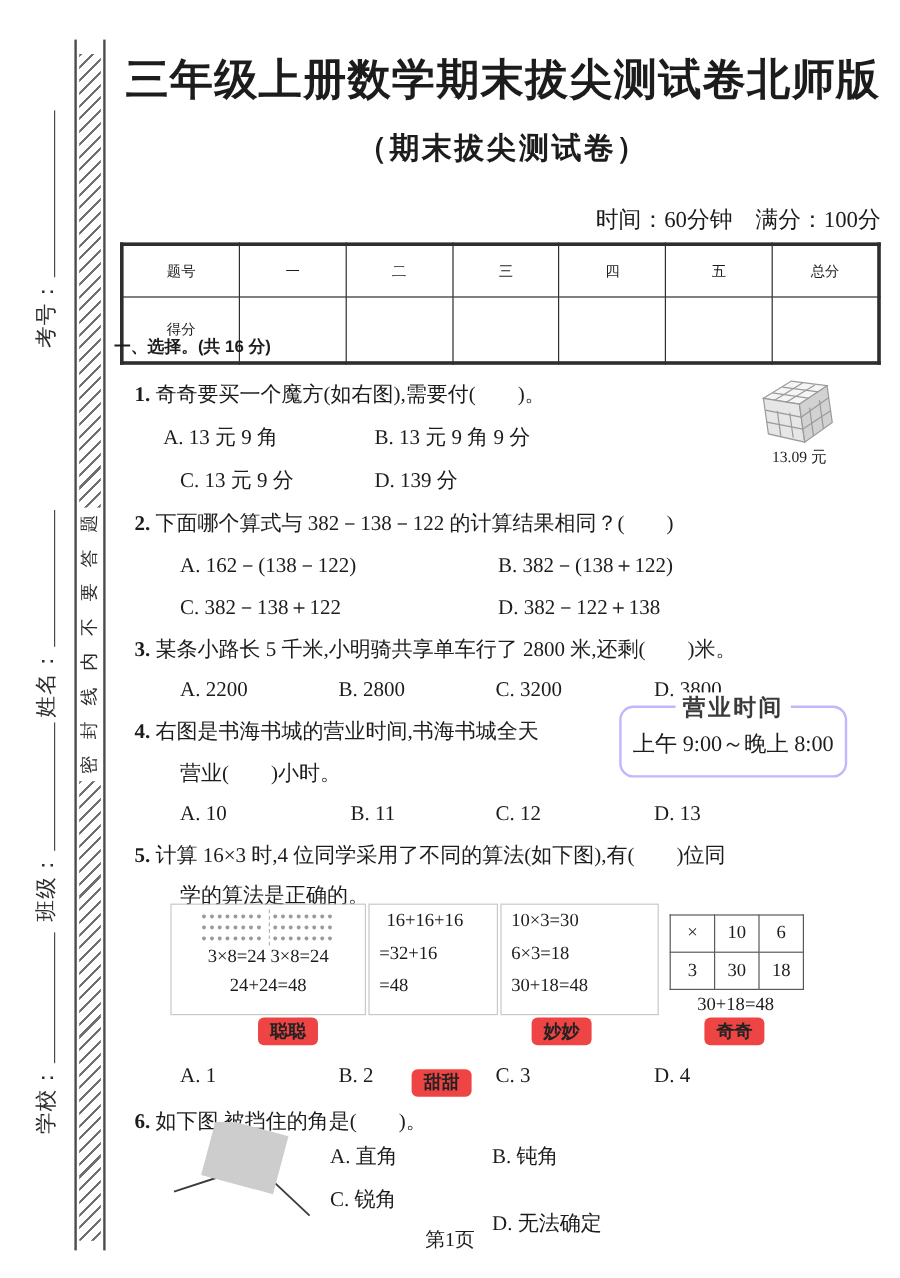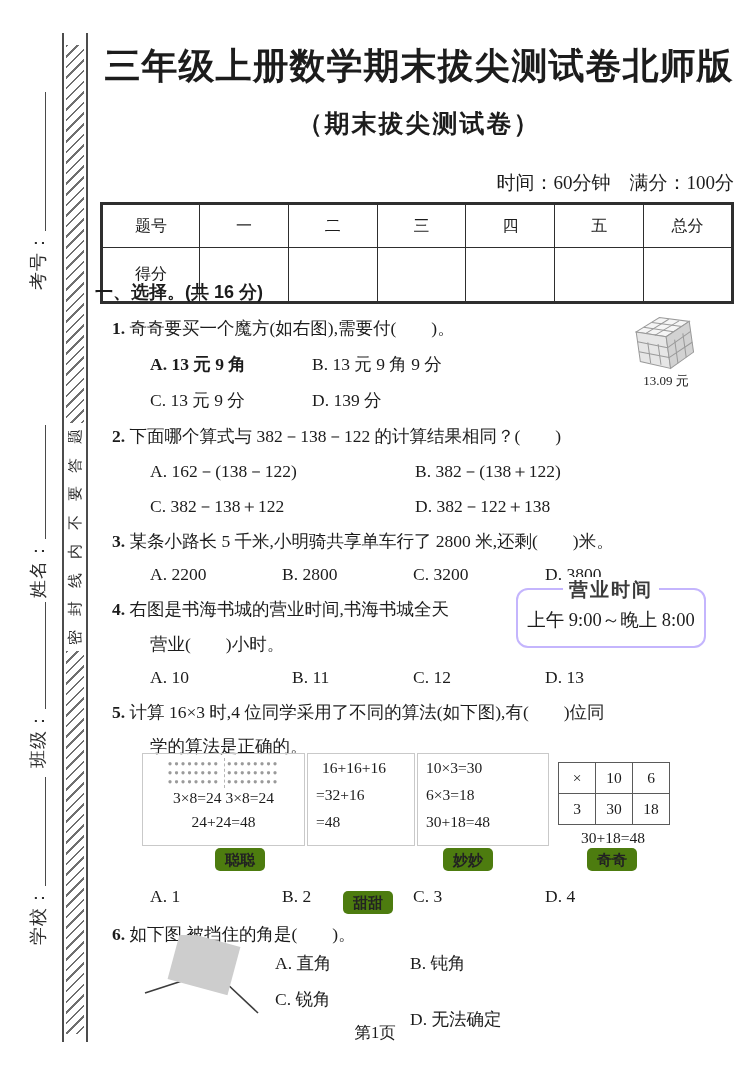--- a/index.html
+++ b/index.html
@@ -26,27 +26,27 @@
 
   
   .title{left:98px;top:42px;width:642px;text-align:center;font-family:"Liberation Sans",sans-serif;
          font-weight:bold;font-size:36px;letter-spacing:1px;}
   .subtitle{left:98px;top:107px;width:642px;text-align:center;font-family:"Liberation Sans",sans-serif;
             font-weight:bold;font-size:25px;letter-spacing:2px;}
   .meta{left:300px;top:170px;width:434px;text-align:right;font-size:19px;}
 
   
   table.score{position:absolute;left:100px;top:202px;width:634px;border-collapse:collapse;
-              table-layout:fixed;font-size:16px;text-align:center;}
+              table-layout:fixed;font-size:12px;text-align:center;}
   table.score td{border:1.6px solid #2e2e2e;padding:0;}
   table.score{border:3px solid #2e2e2e;}
   tr.r1 td{height:42px;}
   tr.r2 td{height:53px;}
 
-  .section-head{left:95px;top:280px;font-family:"Liberation Sans",sans-serif;font-weight:bold;font-size:18px;}
+  .section-head{left:95px;top:280px;font-family:"Liberation Sans",sans-serif;font-weight:bold;font-size:14px;}
 
   
   .qline{position:absolute;font-size:17.5px;white-space:nowrap;}
   .qnum{font-weight:bold;}
   .opt{position:absolute;font-size:17.5px;white-space:nowrap;}
 
   
   .sign{position:absolute;left:516px;top:588px;width:186px;height:56px;
         border:2px solid #c4b5fd;border-radius:12px;}
   .sign-title{position:absolute;left:50%;top:-13px;transform:translateX(-50%);background:#fff;
@@ -59,21 +59,21 @@
   .mbox .mline{line-height:27px;padding-left:8px;white-space:nowrap;}
   .mbox1{left:142px;width:161px;text-align:center;}
   .mbox1 .mline{padding-left:0;line-height:24px;}
   .dots{position:relative;padding-top:5px;line-height:9px;}
   .dotrow{font-size:7.5px;letter-spacing:2px;color:#9a9a9a;}
   .dot-gap{display:inline-block;width:7px;}
   .dots-divider{position:absolute;left:50%;top:4px;height:30px;border-left:1px dashed #b5b5b5;}
   .mtable{position:absolute;left:558px;top:762px;border-collapse:collapse;font-size:15.5px;text-align:center;}
   .mtable td{border:1.5px solid #5a5a5a;width:36px;height:30px;padding:0;}
   .mbelow{position:absolute;left:548px;top:829px;width:130px;text-align:center;font-size:15.5px;}
-  .tag{position:absolute;top:848px;height:23px;line-height:23px;padding:0 10px;background:#4d7c0f;
+  .tag{position:absolute;top:848px;height:23px;line-height:23px;padding:0 10px;background:#ef4444;
        border-radius:5px;font-weight:bold;font-size:15px;transform:translateX(-50%);
        font-family:"Liberation Sans",sans-serif;color:#222;}
 
   .footer{left:0;top:1022px;width:750px;text-align:center;font-size:16.5px;}
 
   svg{display:block;}
 </style>
 </head>
 <body>
 
@@ -137,21 +137,21 @@
     </tr>
   </tbody>
     </table>
 
   <div class="abs section-head">一、选择。(共 16 分)</div>
 
   <div class="qline" style="left:112px;top:316px;">
     <span class="qnum">1.</span>
     <span>奇奇要买一个魔方(如右图),需要付(　　)。</span>
   </div>
-  <div class="opt" style="left:150px;top:352px;font-weight:bold;">A. 13 元 9 角</div>
+  <div class="opt" style="left:136px;top:352px;">A. 13 元 9 角</div>
   <div class="opt" style="left:312px;top:352px;">B. 13 元 9 角 9 分</div>
   <div class="opt" style="left:150px;top:388px;">C. 13 元 9 分</div>
   <div class="opt" style="left:312px;top:388px;">D. 139 分</div>
 
   <svg class="abs" style="left:626px;top:312px;" width="78" height="62" viewBox="0 0 78 62">
     <g transform="rotate(-8 39 31)" stroke="#9a9a9a" stroke-width="1">
       <polygon points="12,16 37,5 66,13 41,25" fill="#f5f5f5"></polygon>
       <polygon points="12,16 41,25 41,57 12,46" fill="#e6e6e6"></polygon>
       <polygon points="41,25 66,13 66,44 41,57" fill="#d2d2d2"></polygon>
       <path d="M20,12.5 L49,21 M29,9 L58,17" fill="none"></path>

